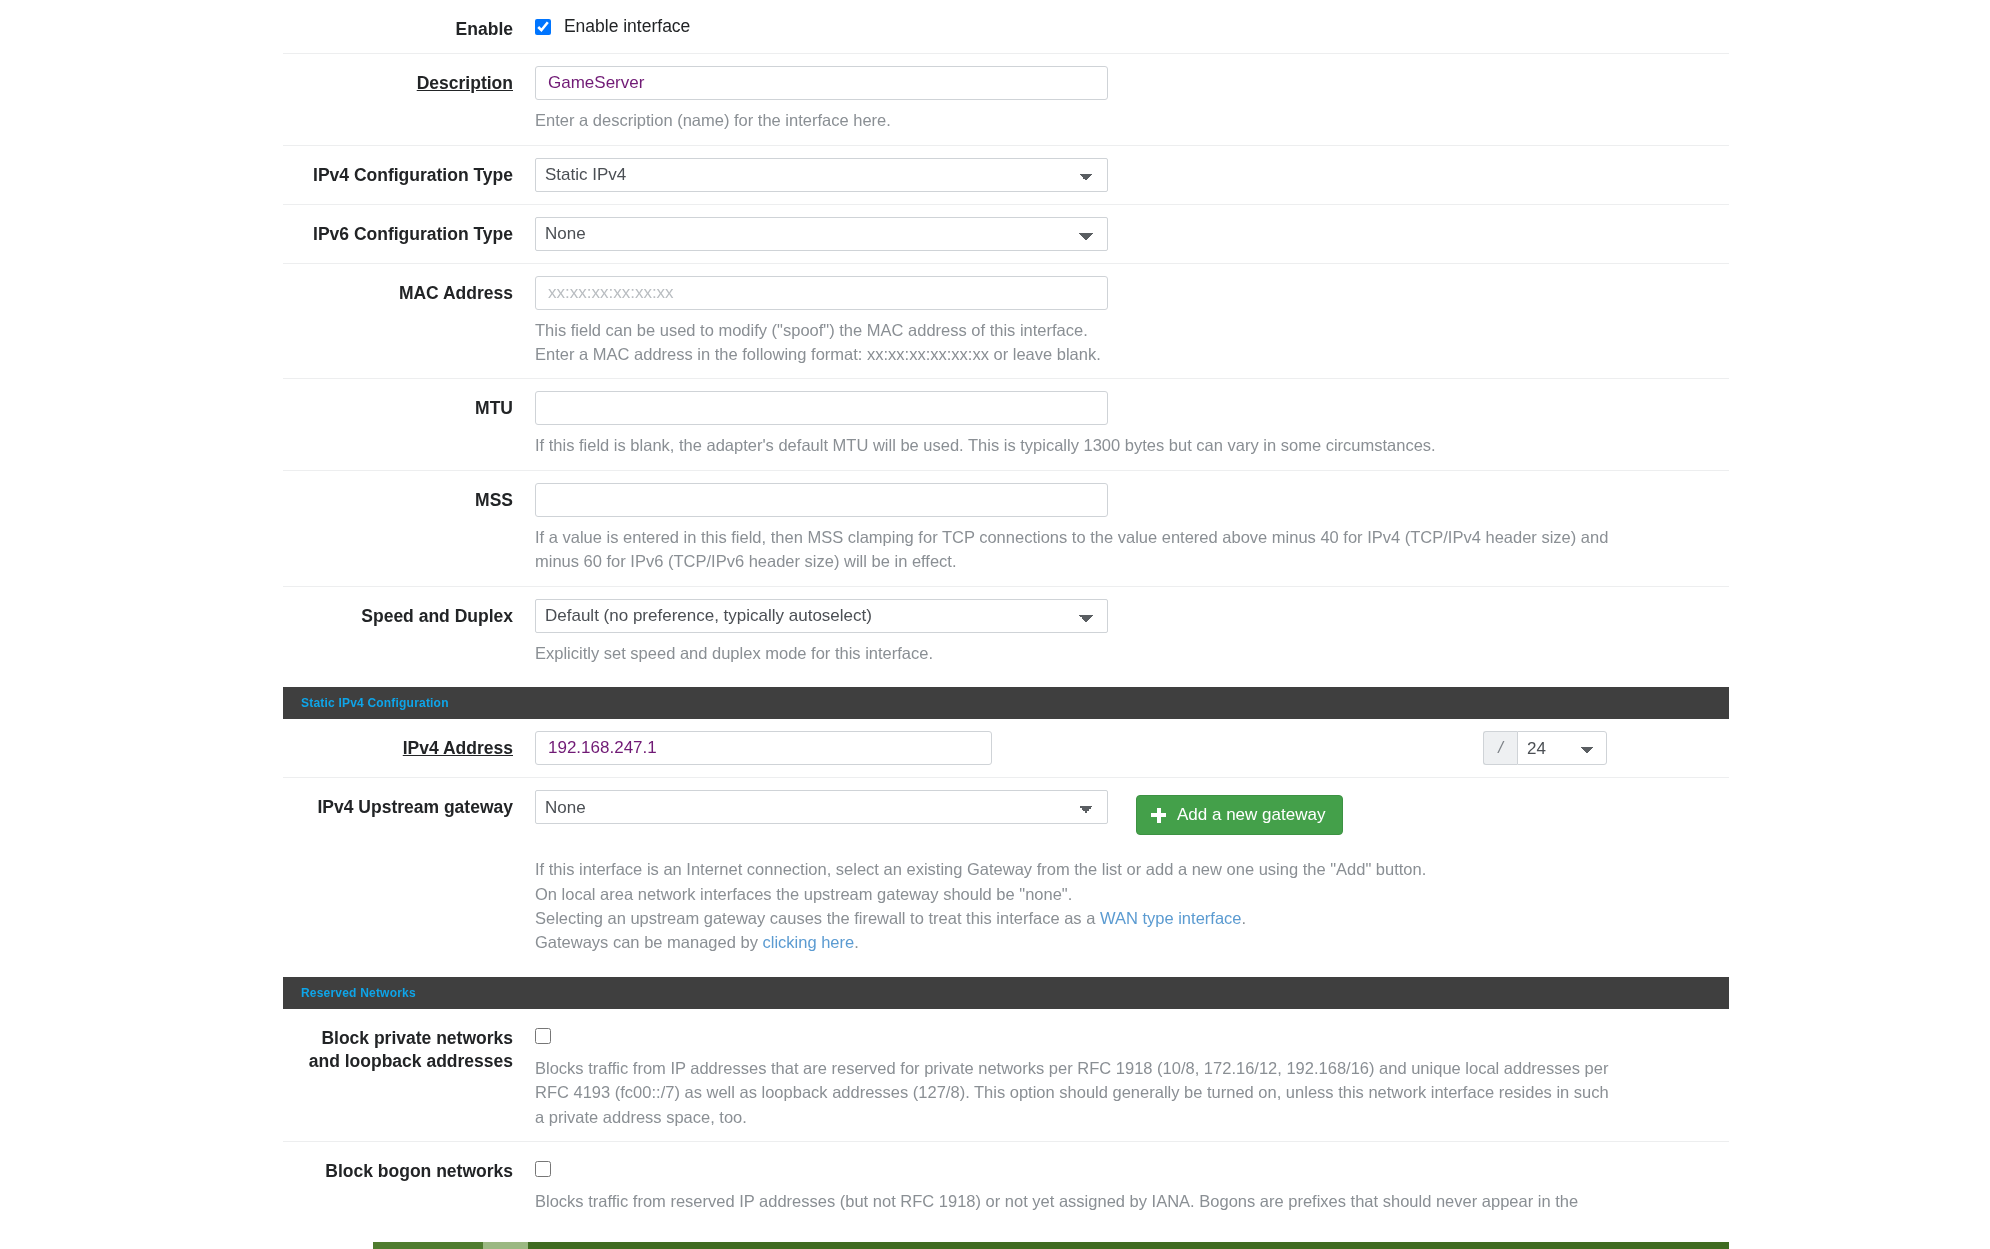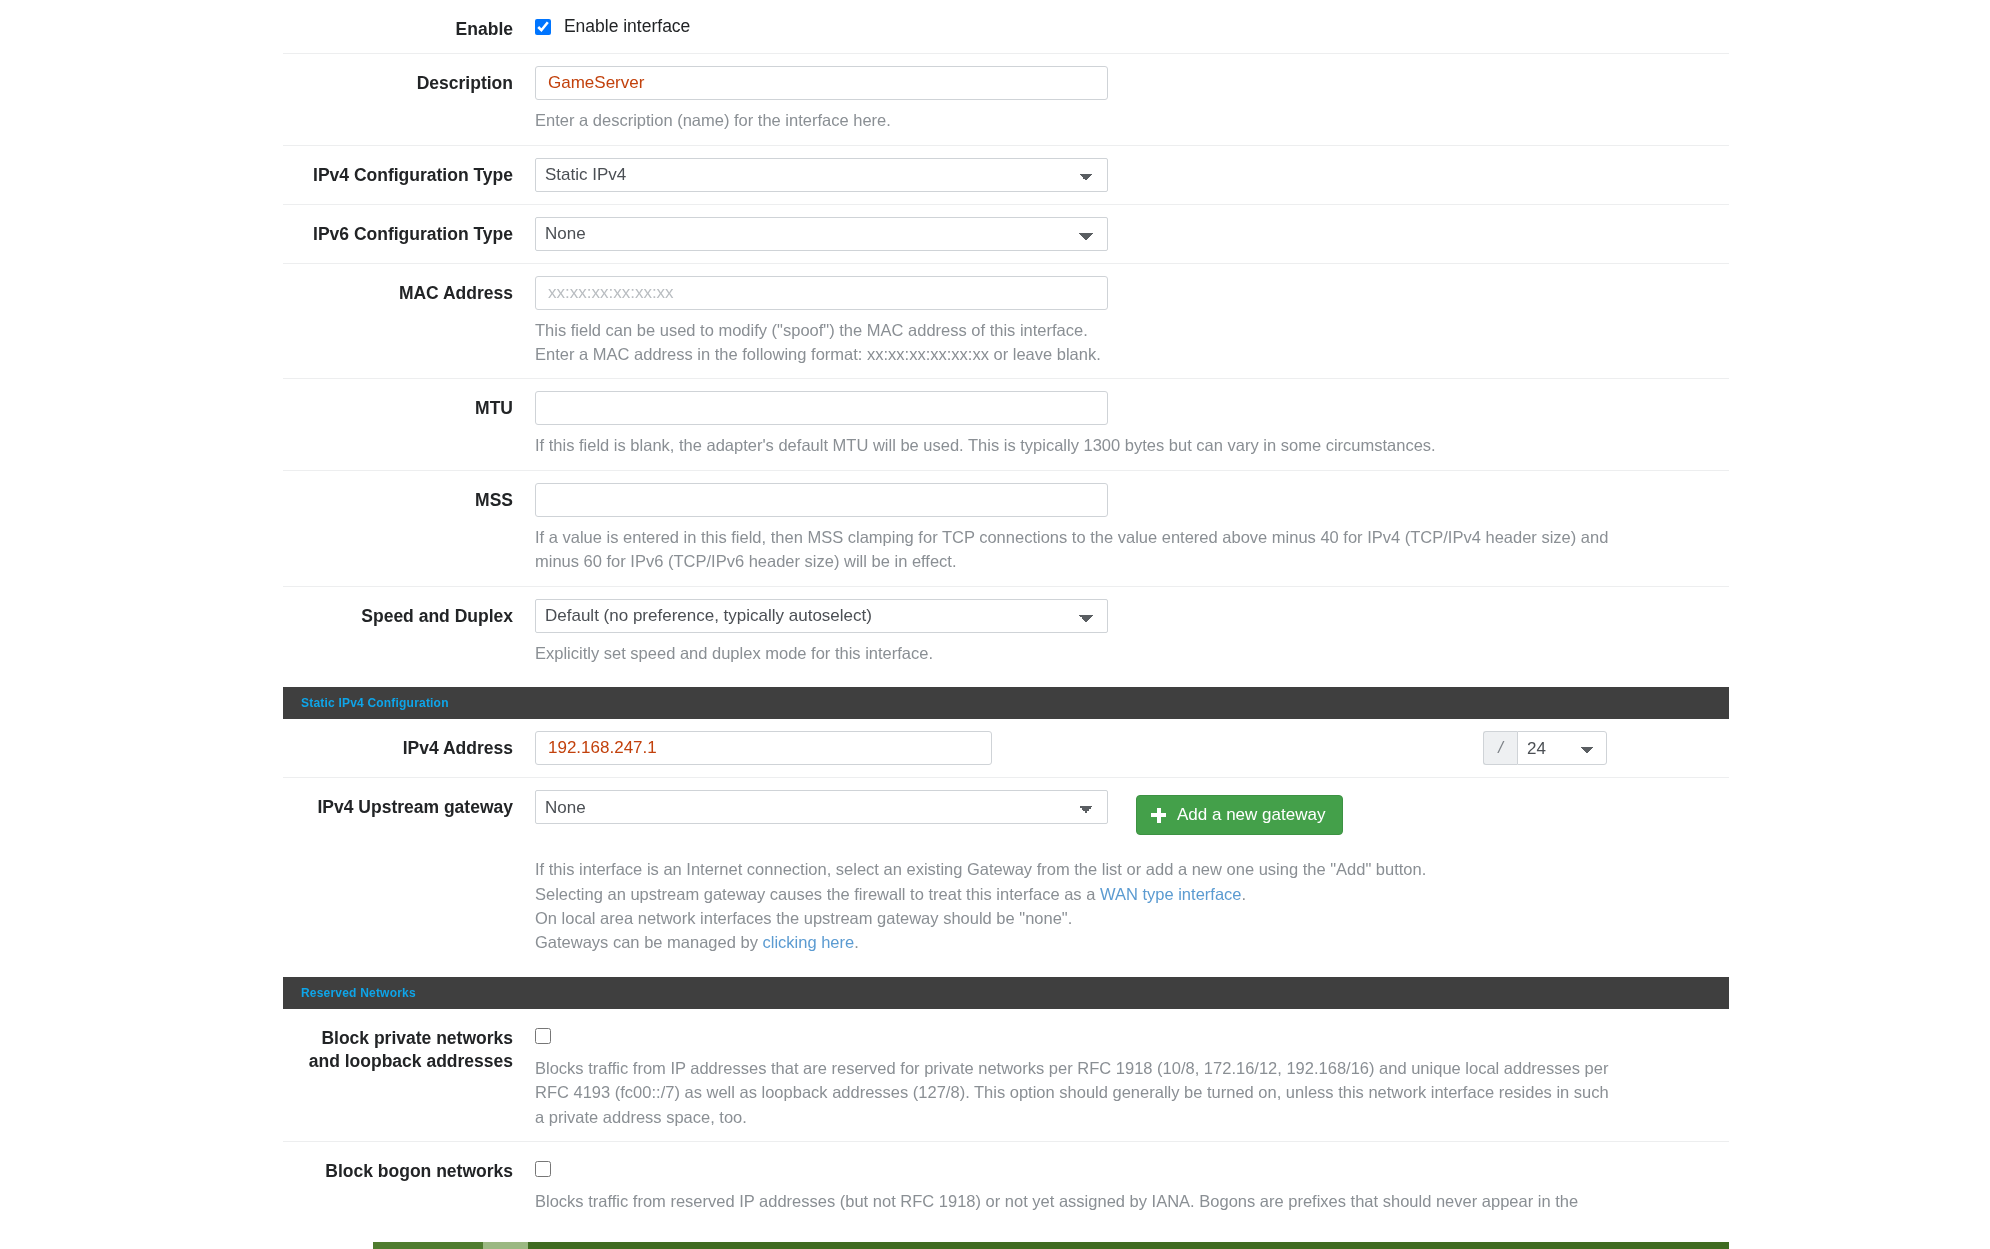--- a/index.html
+++ b/index.html
@@ -40,36 +40,37 @@
     flex: 0 0 252px;
     text-align: right;
     padding-right: 22px;
     padding-top: 6px;
     font-size: 17.5px;
     font-weight: bold;
     color: #222426;
     line-height: 1.33;
   }
   .flabel.underline span.u {
+    text-decoration: underline;
   }
   .fctl {
     flex: 1 1 auto;
     padding-left: 0px;
     min-width: 0;
   }
 
   
   input.txt {
     display: block;
     height: 34px;
     border: 1px solid #cfd3d7;
     border-radius: 3px;
     background: #fff;
     font-size: 17px;
-    color: #c2410c;
+    color: #701a75;
     padding: 2px 12px;
     font-family: "Liberation Sans", sans-serif;
     outline: none;
   }
   input.txt::placeholder { color: #b9bdc1; }
   .w-desc { width: 573px; }
   .w-mac  { width: 573px; }
   .w-mtu  { width: 573px; }
   .w-ip   { width: 457px; }
 
@@ -310,22 +311,22 @@
           <select class="sel w-sel">
             <option>None</option>
           </select>
           <button class="btn-green">
             <span class="plus"></span>
             <span>Add a new gateway</span>
           </button>
         </div>
         <div class="help" style="margin-top:22px;">
           <span class="ln">If this interface is an Internet connection, select an existing Gateway from the list or add a new one using the "Add" button.</span>
+          <span class="ln">On local area network interfaces the upstream gateway should be "none".</span>
           <span class="ln"><span>Selecting an upstream gateway causes the firewall to treat this interface as a </span><a href="#">WAN type interface</a><span>.</span></span>
-          <span class="ln">On local area network interfaces the upstream gateway should be "none".</span>
           <span class="ln"><span>Gateways can be managed by </span><a href="#">clicking here</a><span>.</span></span>
         </div>
       </div>
     </div>
 
     <div class="sechead-wrap">
       <div class="sechead">Reserved Networks</div>
     </div>
 
     <div class="frow">

